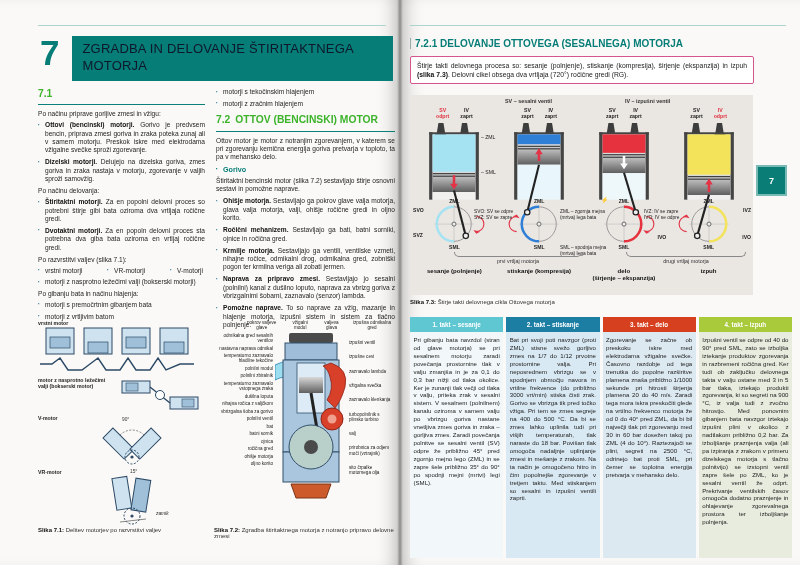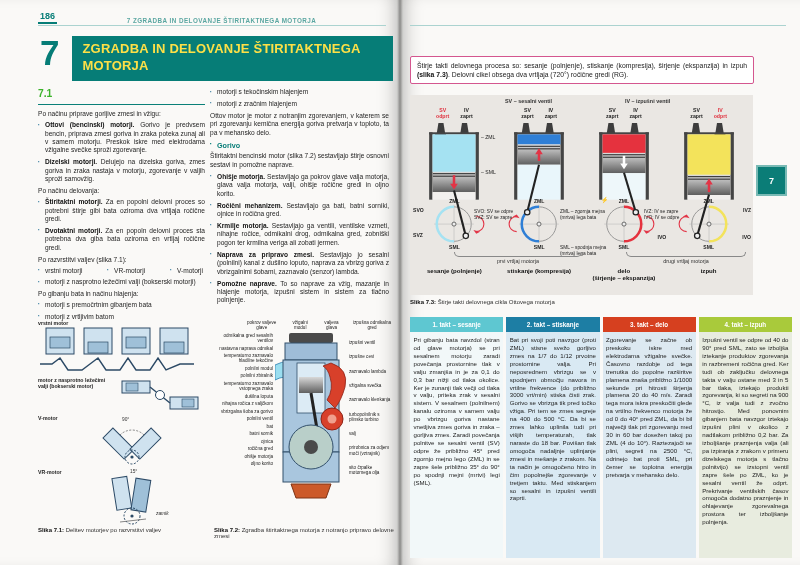--- a/index.html
+++ b/index.html
@@ -15,25 +15,25 @@
   .pghead{position:absolute;top:11px;left:38px;right:14px;display:flex;align-items:flex-end}
   .page-right .pghead{left:10px;right:14px}
   .runhead{flex:1;text-align:center;font-size:6.3px;font-weight:bold;color:#5aa6a1;letter-spacing:.45px}
   .pagenum{font-size:9px;font-weight:bold;color:#067d77;border-bottom:2px solid #067d77;padding:0 2px 1px}
   .headrule{position:absolute;top:25px;left:38px;right:14px;border-top:1px solid #abd3d0}
   .page-right .headrule{left:10px}
 
   
   .chapter{position:absolute;top:36px;left:40px;right:7px;display:flex;gap:13px;align-items:flex-start}
   .chapnum{font-size:35px;font-weight:bold;color:#067d77;line-height:.95}
-  .chapbox{flex:1;background:#067d77;color:#fde047;font-weight:bold;font-size:13px;
+  .chapbox{flex:1;background:#067d77;color:#0f172a;font-weight:normal;font-size:13px;
            line-height:1.3;padding:5px 10px 6px;letter-spacing:.2px}
 
   
-  .cols{position:absolute;top:88px;left:38px;width:357px;display:flex;gap:5px}
+  .cols{position:absolute;top:88px;left:38px;width:357px;display:flex;gap:11px}
   .colL{width:167px}.colR{width:179px}
   .h-green{display:flex;gap:5px;color:#3cb32b;font-weight:bold;font-size:10.3px;line-height:1.18;
            border-bottom:1.5px solid #0a8078;padding-bottom:4px;margin:0 0 5px}
   .h-green .num{flex:0 0 auto}
   .bodytxt{font-size:6.6px;line-height:1.28;text-align:justify;color:#242424}
   .bodytxt p{margin:0 0 3.5px}
   .intro{margin:1px 0 2.5px !important}
   .bullet{position:relative;padding-left:7px}
   .bullet::before{content:"▪";position:absolute;left:0;top:.5px;color:#4f8dab;font-size:4.6px}
   .bullet b{color:#111}
@@ -107,24 +107,20 @@
   .takt4 .takt-h{background:#a9ca3b}.takt4 .takt-b{background:#e8ecdf}
 
   .tab7{position:absolute;top:165px;left:356px;width:27px;height:27px;background:#0b7d77;
         border:2px solid #79bab5;color:#fff;font-weight:bold;font-size:9px;
         display:flex;align-items:center;justify-content:center}
 </style>
 </head>
 <body>
 
 <div class="page page-left">
-  <div class="pghead">
-    <span class="pagenum">186</span>
-    <span class="runhead">7 ZGRADBA IN DELOVANJE ŠTIRITAKTNEGA MOTORJA</span>
-  </div>
   <div class="headrule"></div>
 
   <div class="chapter">
     <div class="chapnum">7</div>
     <div class="chapbox">ZGRADBA IN DELOVANJE ŠTIRITAKTNEGA MOTORJA</div>
   </div>
 
   <div class="cols">
     <div class="colL">
       <div class="h-green">
@@ -147,20 +143,24 @@
         <p class="intro">Po gibanju bata in načinu hlajenja:</p>
         <p class="bullet">motorji s premočrtnim gibanjem bata</p>
         <p class="bullet">motorji z vrtljivim batom</p>
       </div>
     </div>
 
     <div class="colR">
       <div class="bodytxt">
         <p class="bullet">motorji s tekočinskim hlajenjem</p>
         <p class="bullet">motorji z zračnim hlajenjem</p>
+      </div>
+      <div class="h-green" style="margin-top:6px">
+        <span class="num">7.2</span>
+        <span>OTTOV (BENCINSKI) MOTOR</span>
       </div>
       <div class="bodytxt">
         <p>Ottov motor je motor z notranjim zgorevanjem, v katerem se pri zgorevanju kemična energija goriva pretvarja v toploto, ta pa v mehansko delo.</p>
         <p class="bullet subh">Gorivo</p>
         <p>Štiritaktni bencinski motor (slika 7.2) sestavljajo štirje osnovni sestavi in pomožne naprave.</p>
         <p class="bullet"><b>Ohišje motorja.</b> <span>Sestavljajo ga pokrov glave valja motorja, glava valja motorja, valji, ohišje ročične gredi in oljno korito.</span></p>
         <p class="bullet"><b>Ročični mehanizem.</b> <span>Sestavljajo ga bati, batni sorniki, ojnice in ročična gred.</span></p>
         <p class="bullet"><b>Krmilje motorja.</b> <span>Sestavljajo ga ventili, ventilske vzmeti, nihajne ročice, odmikalni drog, odmikalna gred, zobniški pogon ter krmilna veriga ali zobati jermen.</span></p>
         <p class="bullet"><b>Naprava za pripravo zmesi.</b> <span>Sestavljajo jo sesalni (polnilni) kanal z dušilno loputo, naprava za vbrizg goriva z vbrizgalnimi šobami, zaznavalo (senzor) lambda.</span></p>
         <p class="bullet"><b>Pomožne naprave.</b> <span>To so naprave za vžig, mazanje in hlajenje motorja, izpušni sistem in sistem za tlačno polnjenje.</span></p>
@@ -298,20 +298,21 @@
     <b>Slika 7.1:</b> <span>Delitev motorjev po razvrstitvi valjev</span>
   </div>
   <div class="figcap cap72">
     <b>Slika 7.2:</b> <span>Zgradba štiritaktnega motorja z notranjo pripravo delovne zmesi</span>
   </div>
 </div>
 
 <div class="page page-right">
   <div class="headrule"></div>
 
+  <div class="s721">7.2.1 DELOVANJE OTTOVEGA (SESALNEGA) MOTORJA</div>
 
   <div class="introbox">
     <span>Štirje takti delovnega procesa so: sesanje (polnjenje), stiskanje (kompresija), širjenje (ekspanzija) in izpuh </span><b>(slika 7.3)</b><span>. Delovni cikel obsega dva vrtljaja (720°) ročične gredi (RG).</span>
   </div>
 
   <div class="f73">
     <span class="legend" style="left:95px">SV – sesalni ventil</span>
     <span class="legend" style="left:215px">IV – izpušni ventil</span>
 
     <div class="strokes">

